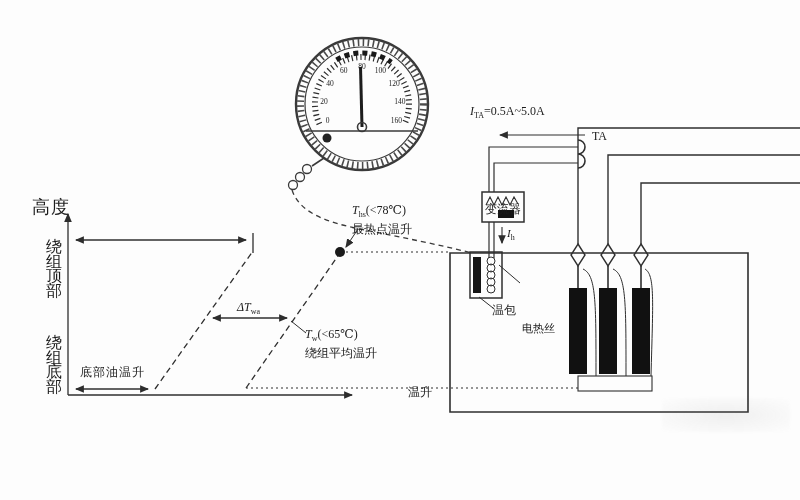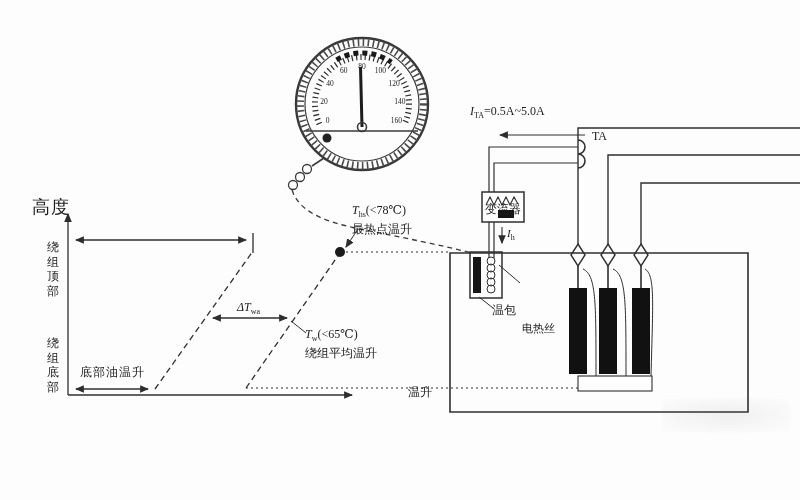--- a/index.html
+++ b/index.html
@@ -3,21 +3,21 @@
 <meta charset="utf-8">
 <style>
   html,body{margin:0;padding:0;background:#fff;}
   #stage{
     position:relative;width:800px;height:500px;background:#fdfdfd;overflow:hidden;
     font-family:"Liberation Serif","DejaVu Serif",serif;color:#1c1c1c;
   }
   .lbl{position:absolute;white-space:nowrap;font-size:12px;line-height:15px;color:#1c1c1c;}
   .lbl i{font-style:italic;font-family:"Liberation Serif","DejaVu Serif",serif;}
   .lbl sub{font-size:8px;vertical-align:-3px;letter-spacing:0;}
-  .vtext{width:14px;white-space:normal;word-break:break-all;line-height:14.5px;font-size:12px;text-align:center;}
+  .vtext{width:14px;white-space:normal;word-break:break-all;line-height:14.5px;font-size:16px;text-align:center;}
   .small{font-size:11px;}
   svg{position:absolute;left:0;top:0;}
   .wm{
     position:absolute;left:662px;top:398px;width:128px;height:34px;
     background:radial-gradient(ellipse at center, rgba(120,120,120,0.10), rgba(255,255,255,0));
     filter:blur(1px);
   }
 </style>
 </head>
 <body>

